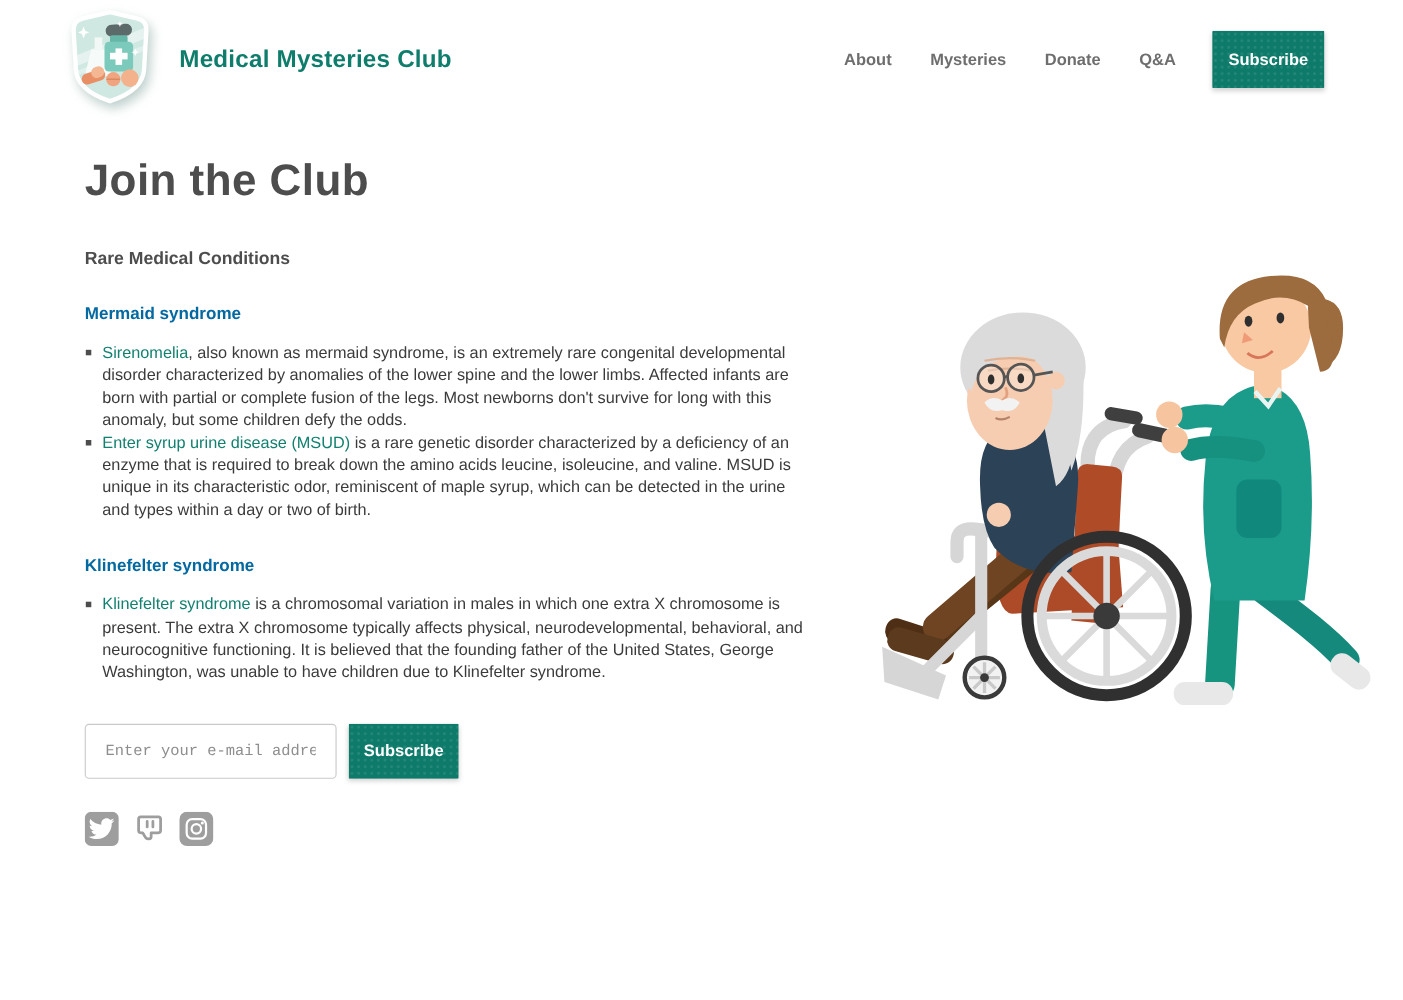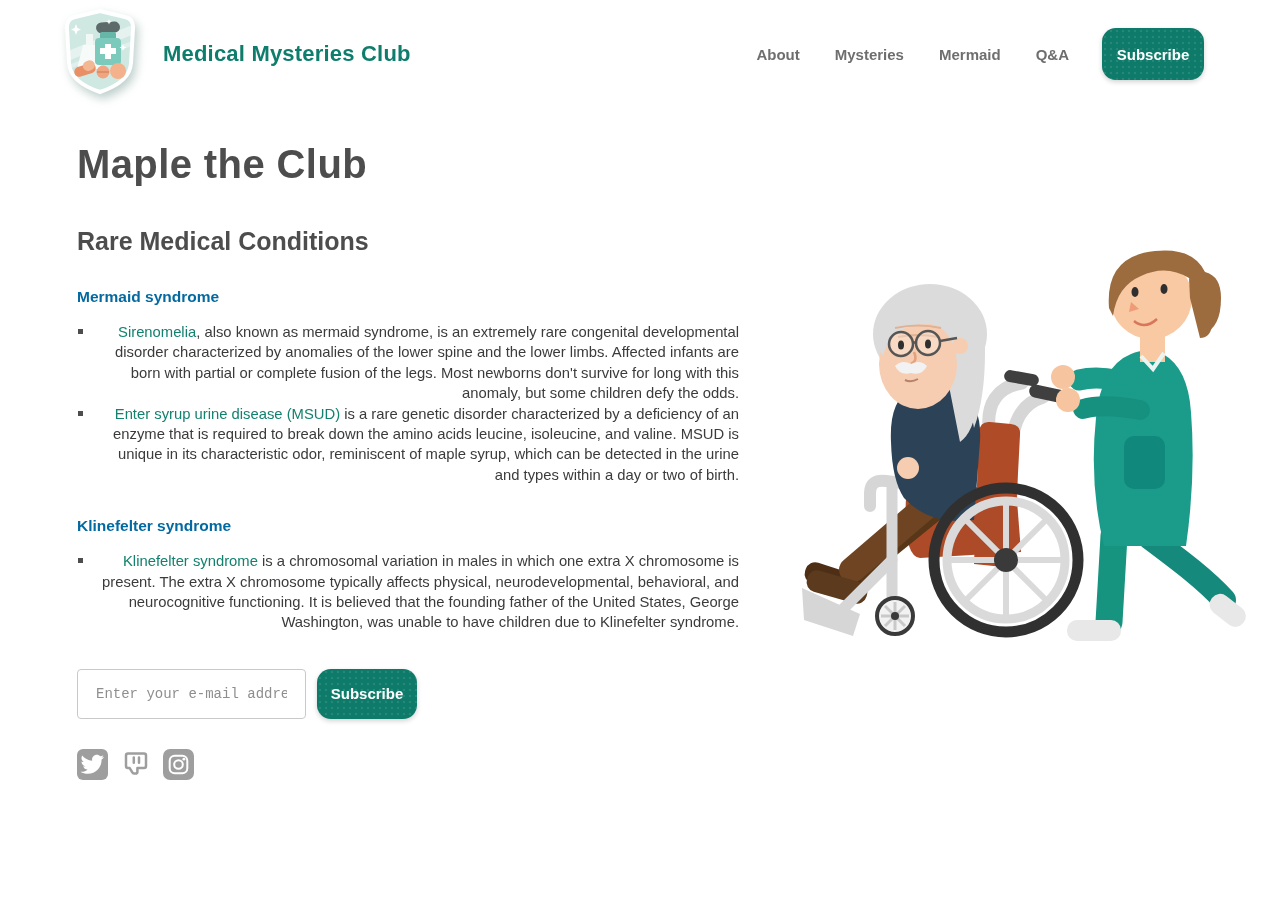--- a/index.html
+++ b/index.html
@@ -28,40 +28,40 @@
   nav .nav-link {
     color:#6e6e6e; font-weight:bold; font-size:15px;
     margin-left:19px;
   }
   .teal-btn {
     display:inline-flex; align-items:center; justify-content:center;
     background:#0d7a6a;
     background-image:radial-gradient(rgba(255,255,255,.10) 1px, transparent 1.6px);
     background-size:6px 6px;
     color:#fff; font-weight:bold; font-size:15px;
-    border:none; border-radius:14px;
+    border:none; border-radius:1px;
     box-shadow:0 2px 5px rgba(0,0,0,.18);
     cursor:pointer;
     font-family:"Liberation Sans", sans-serif;
   }
   .nav-subscribe { margin-left:17px; width:102px; height:52px; }
 
   
   .content { position:absolute; left:77px; top:142px; width:662px; }
   h1.page-title {
     font-size:40px; font-weight:bold; color:#4d4d4d; letter-spacing:.4px;
     margin-bottom:36px;
   }
   .intro { font-size:15.5px; color:#5b5b5b; line-height:1.45; width:640px; }
-  h2.section-title { margin-top:40px; font-size:25px; font-weight:bold; color:#4d4d4d; }
+  h2.section-title { margin-top:40px; font-size:16px; font-weight:bold; color:#4d4d4d; }
   .condition h3 { margin:32px 0 16px; font-size:15.5px; font-weight:bold; color:#0369a1; }
   .condition ul { list-style:none; }
   .condition li {
     position:relative; padding-left:16px;
-    font-size:14.8px; line-height:1.38; color:#3b3b3b;text-align:right;
+    font-size:14.8px; line-height:1.38; color:#3b3b3b;
   }
   .condition li::before {
     content:""; position:absolute; left:1px; top:7px;
     width:5px; height:5px; background:#4d4d4d;
   }
   .cond-link { color:#12816f; }
 
   
   .subscribe-form { margin-top:36px; display:flex; align-items:center; }
   .email-input {
@@ -109,28 +109,28 @@
       <path d="M14 15 L15.5 19 L19 20.5 L15.5 22 L14 26 L12.5 22 L9 20.5 L12.5 19 Z" fill="#ffffff"></path>
       <path d="M61 35 L62 37.5 L64.5 38.5 L62 39.5 L61 42 L60 39.5 L57.5 38.5 L60 37.5 Z" fill="#ffffff"></path>
       <path d="M47 10 L47.8 12 L50 12.8 L47.8 13.6 L47 15.6 L46.2 13.6 L44 12.8 L46.2 12 Z" fill="#ffffff"></path>
     </svg>
   </a>
   <a class="brand-name">Medical Mysteries Club</a>
 
   <nav>
     <a class="nav-link">About</a>
     <a class="nav-link">Mysteries</a>
-    <a class="nav-link">Mermaid</a>
+    <a class="nav-link">Donate</a>
     <a class="nav-link">Q&amp;A</a>
     <button class="teal-btn nav-subscribe">Subscribe</button>
   </nav>
 </header>
 
 <main class="content">
-  <h1 class="page-title">Maple the Club</h1>
+  <h1 class="page-title">Join the Club</h1>
 
   <h2 class="section-title">Rare Medical Conditions</h2>
 
   <section class="condition">
     <h3>Mermaid syndrome</h3>
     <ul>
       <li><a class="cond-link">Sirenomelia</a><span>, also known as mermaid syndrome, is an extremely rare congenital developmental disorder characterized by anomalies of the lower spine and the lower limbs. Affected infants are born with partial or complete fusion of the legs. Most newborns don't survive for long with this anomaly, but some children defy the odds.</span></li>
     </ul>
   </section>
 

